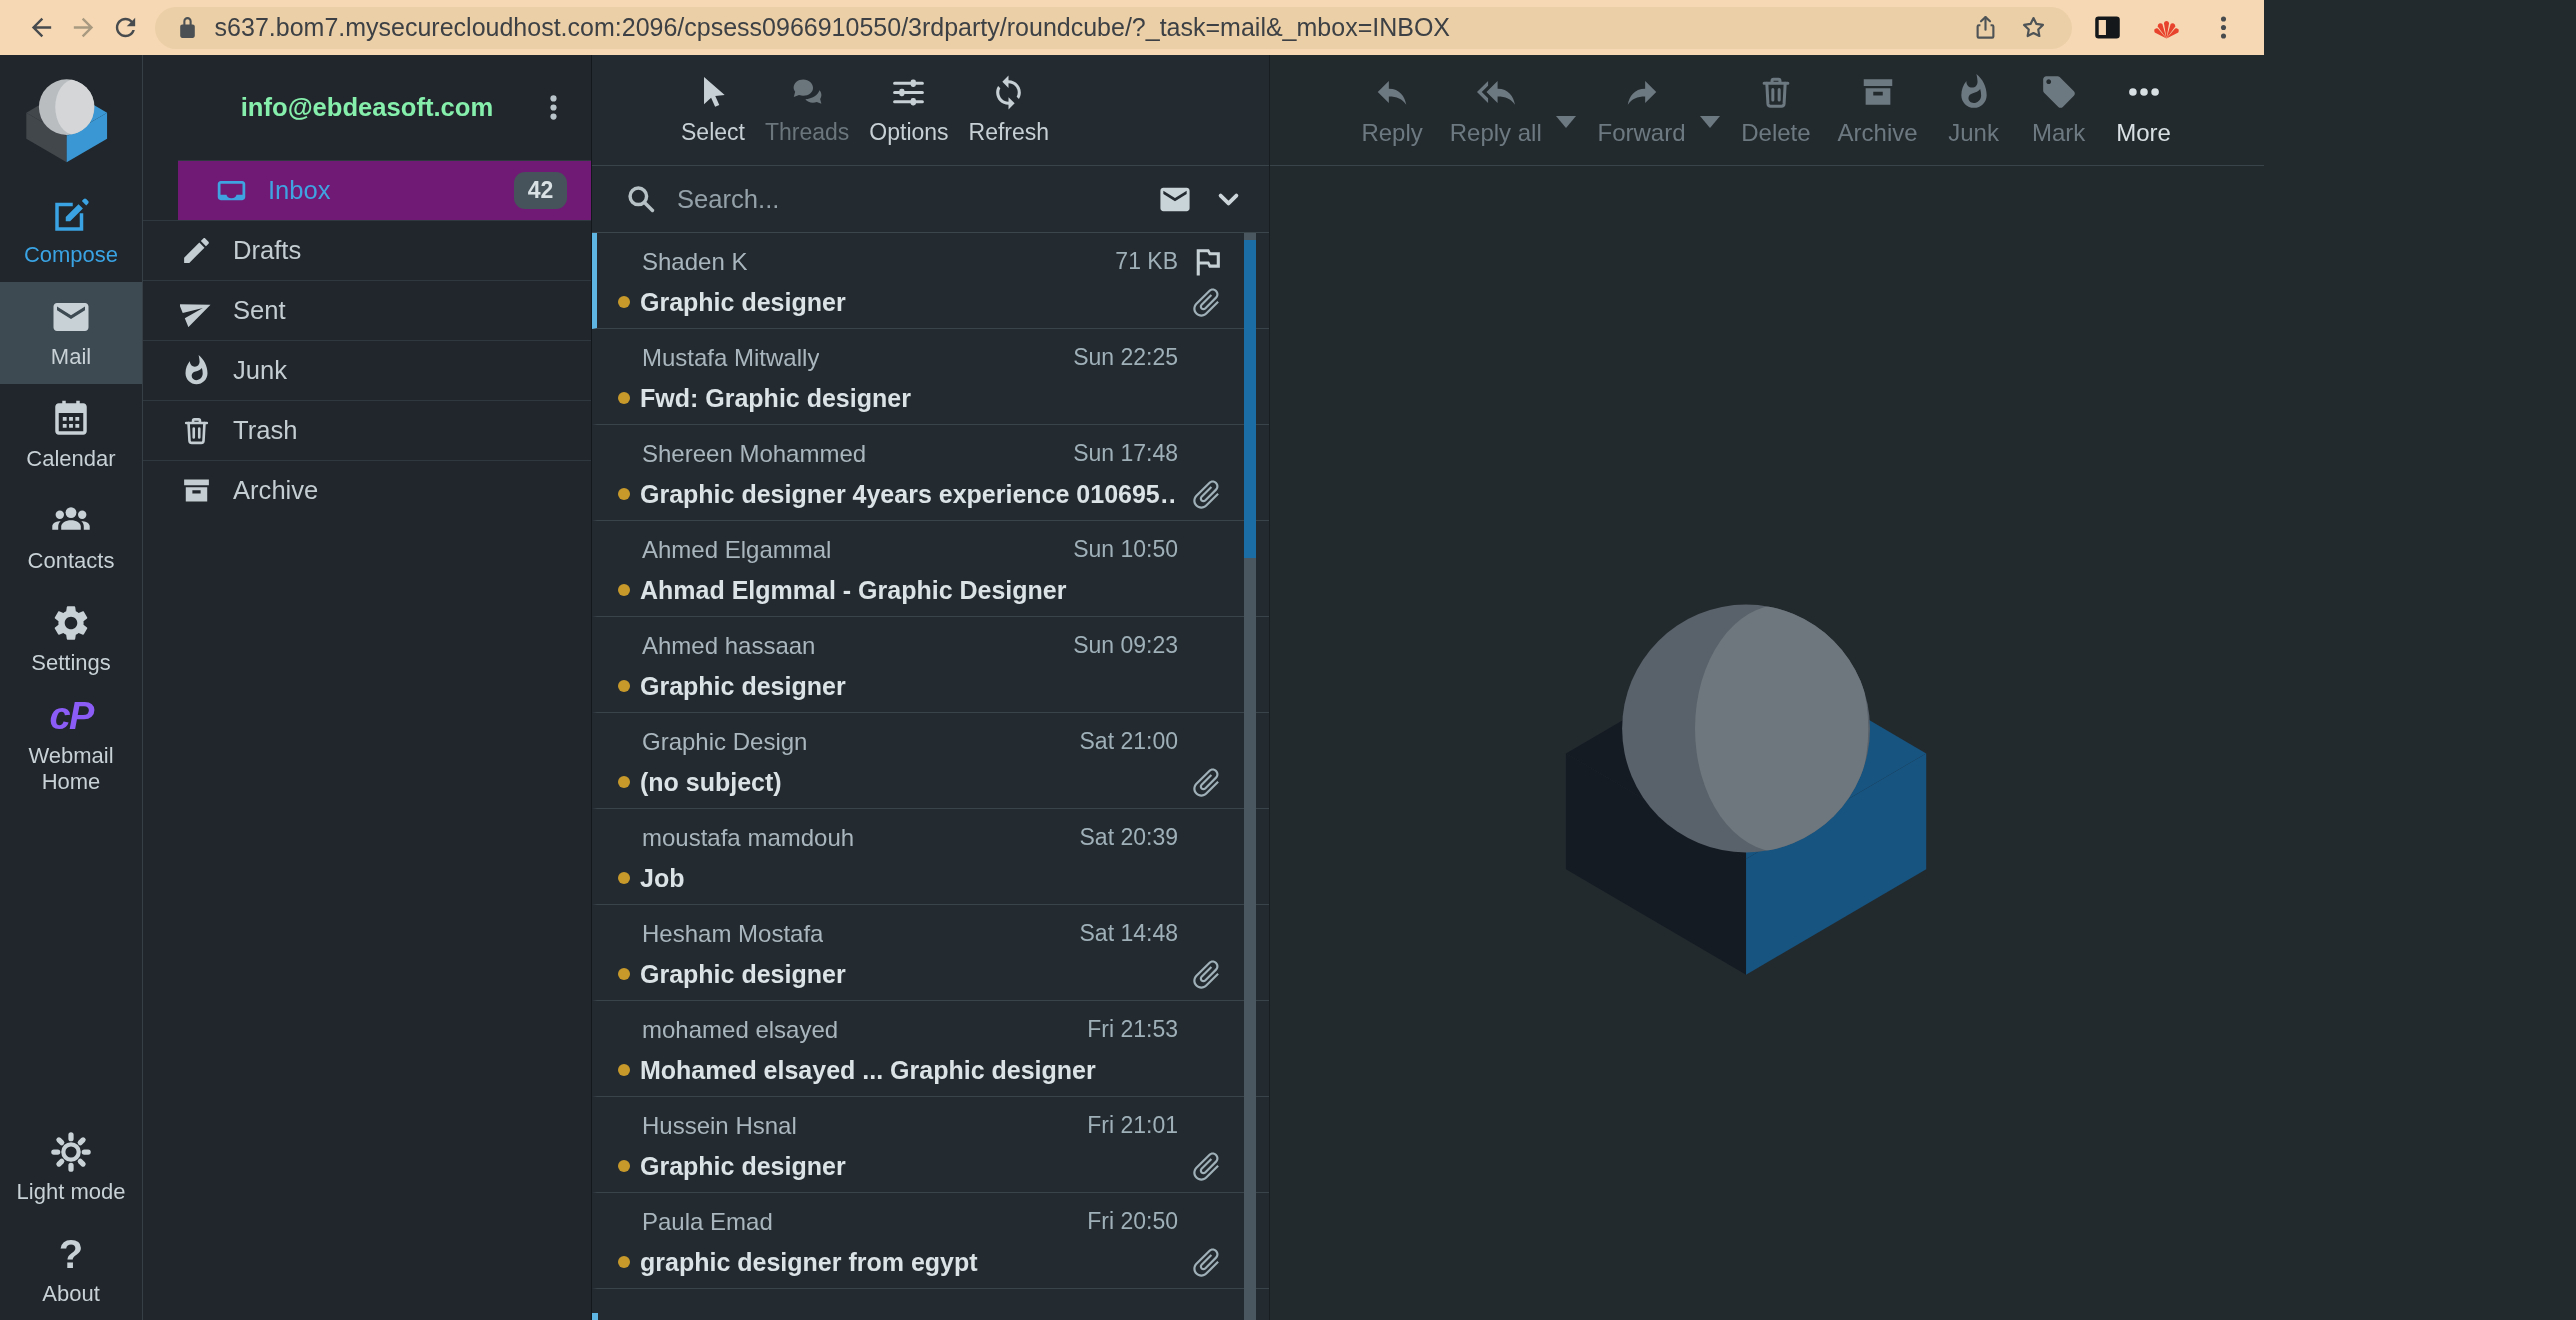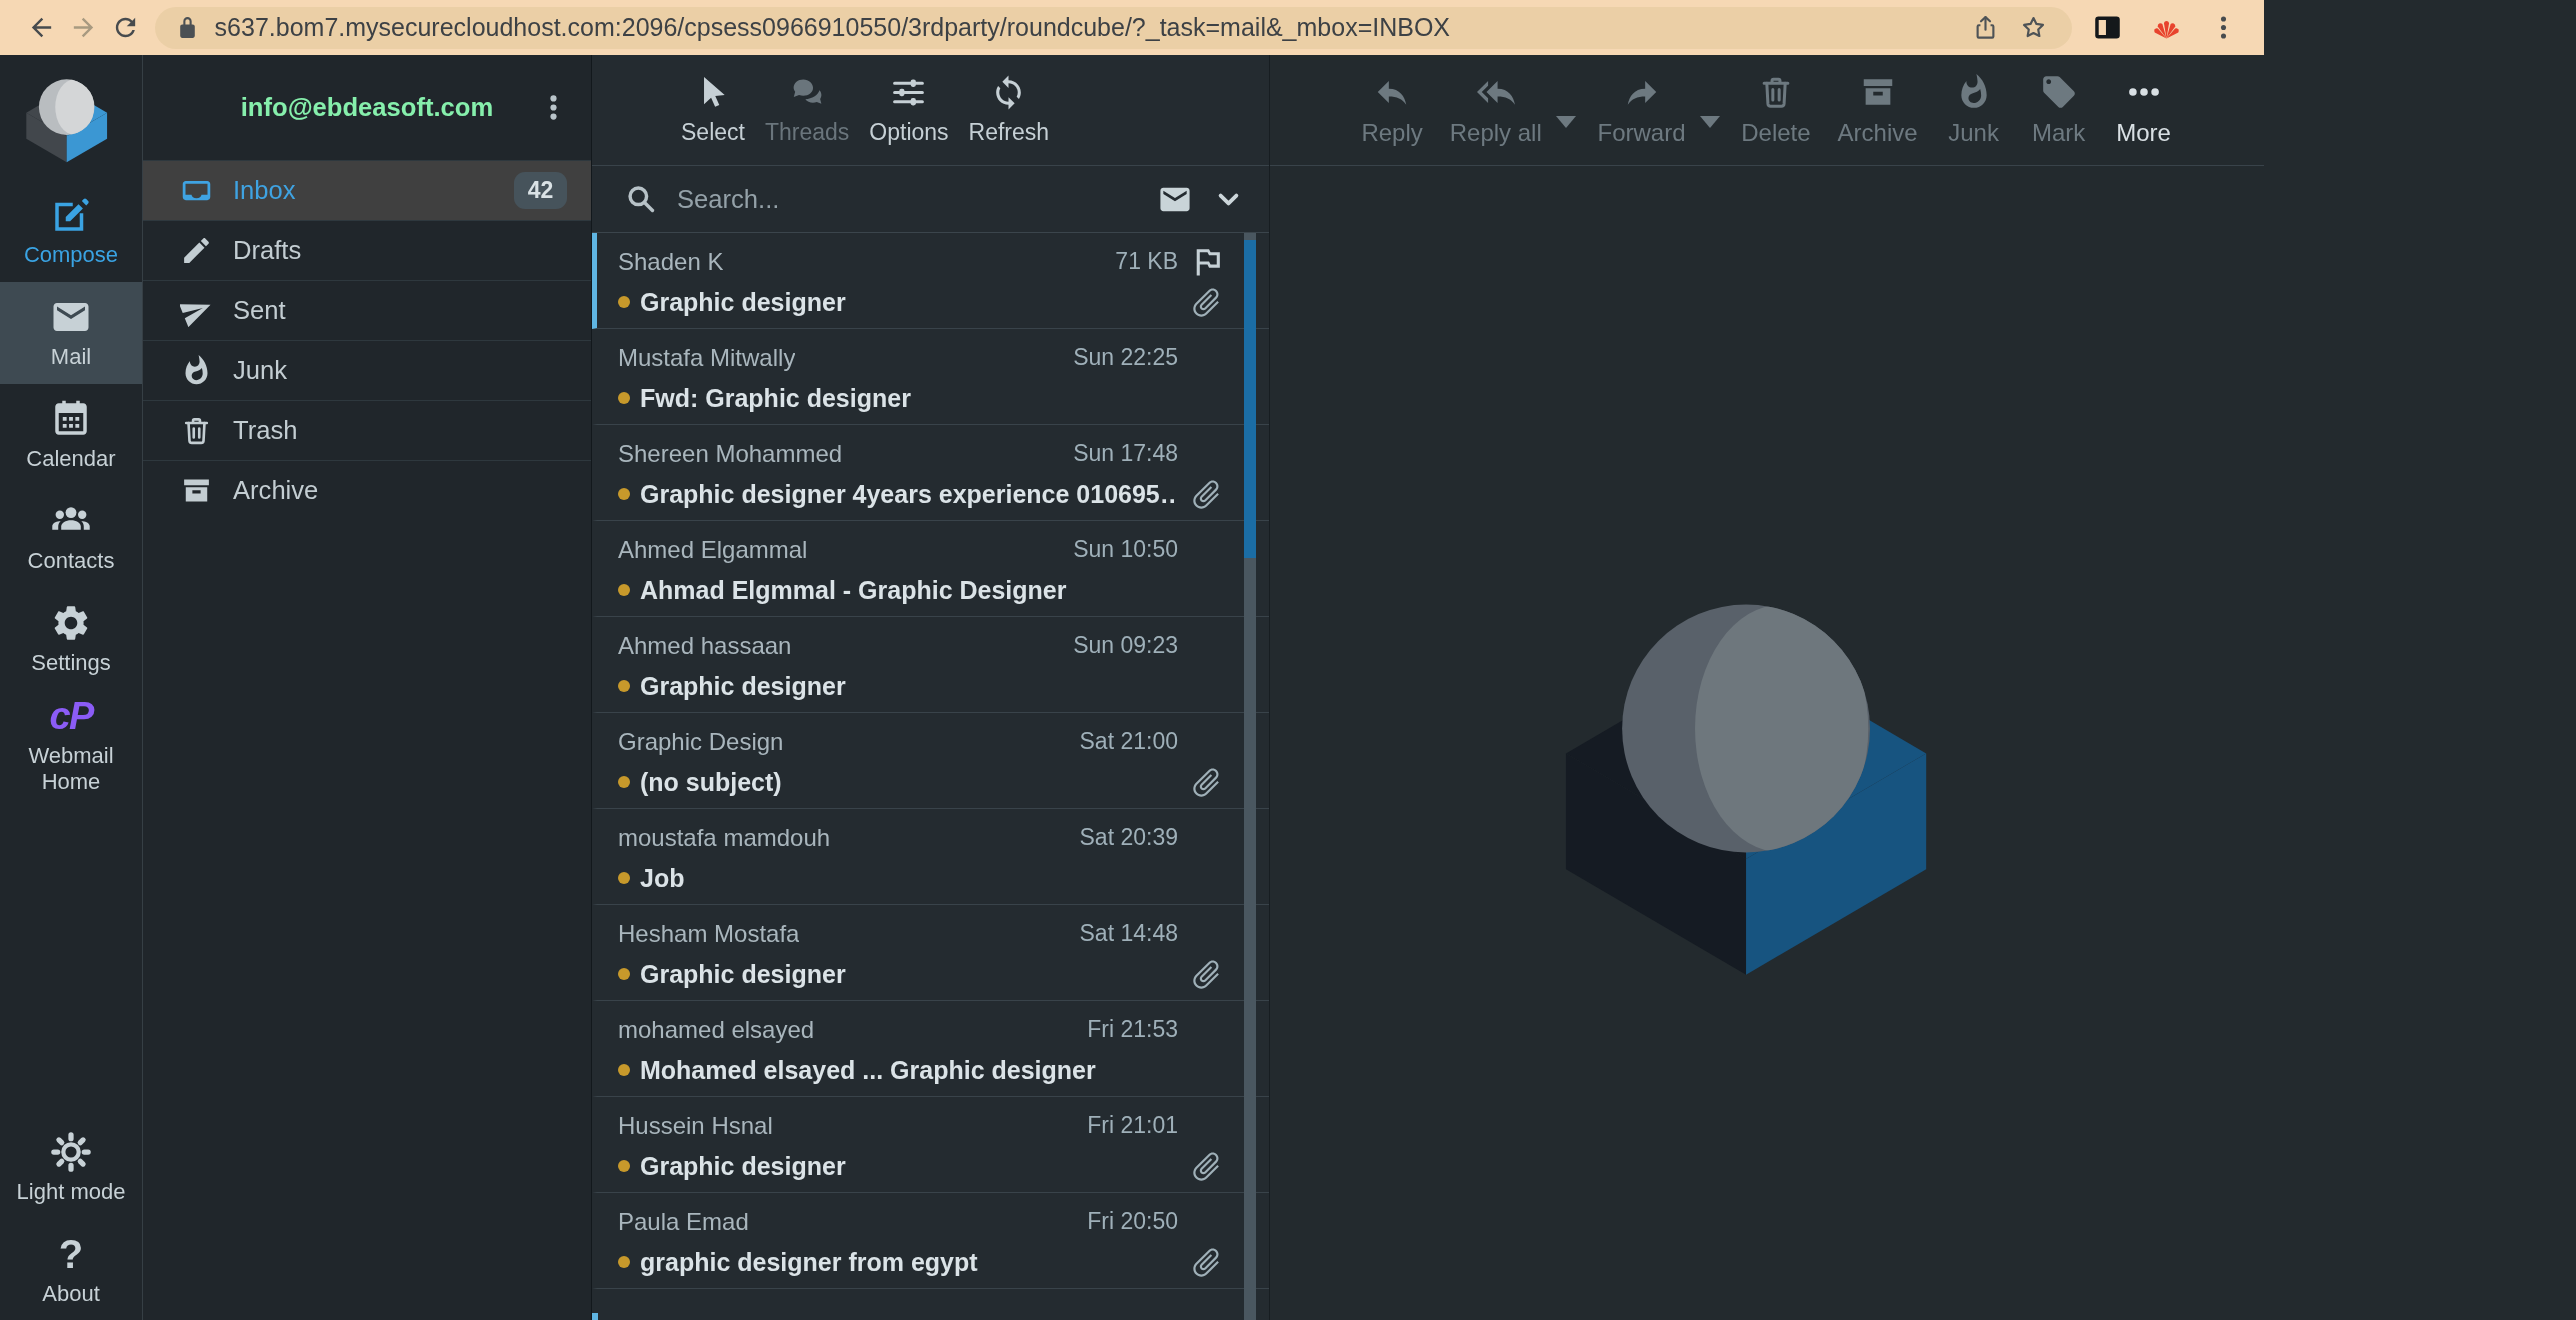--- a/index.html
+++ b/index.html
@@ -45,21 +45,21 @@
   .folders { width:449px; flex:none; background:#20262b; border-right:1.8px solid #12181c; display:flex; flex-direction:column; }
   .folders-header { height:105px; flex:none; display:flex; align-items:center; justify-content:center; position:relative; }
   .account-name { color:#86efac; font-size:25.6px; font-weight:700; }
   .folders-kebab { position:absolute; right:18px; top:50%; transform:translateY(-50%); width:40px; height:51px;
                    display:flex; align-items:center; justify-content:center; color:#b9c4ca; cursor:pointer; }
   .folders-kebab svg { width:31px; height:40px; }
   .folder-row { height:60px; flex:none; display:flex; align-items:center; padding:0 24px 0 37px; gap:20px;
                 border-top:0.9px solid #2e383e; color:#c3cdd2; cursor:pointer; }
   .folder-row .ic { display:flex; color:#c3cdd2; } .folder-row .ic svg { width:33px; height:33px; }
   .folder-row .folder-label { font-size:25.6px; }
-  .folder-row.selected { background:#404040; }
+  .folder-row.selected { background:#701a75;margin-left:35px; }
   .folder-row.selected .folder-label, .folder-row.selected .ic { color:#3fa3e2; }
   .folder-badge { margin-left:auto; background:#46535b; color:#dae2e5; font-size:23px; font-weight:700;
                   padding:4.6px 13.7px; border-radius:11px; }
 
   
   .list { width:678px; flex:none; background:#242b30; border-right:1.8px solid #171d21; display:flex; flex-direction:column; position:relative; }
   .list-toolbar { height:111px; flex:none; display:flex; align-items:center; padding-left:79px; border-bottom:0.9px solid #39434a; }
   .lt-item { display:flex; flex-direction:column; align-items:center; gap:4.6px; padding:0 10px; color:#c6d0d5; cursor:pointer; }
   .lt-item svg { width:37px; height:37px; }
   .lt-item .lt-label { font-size:23px; }
@@ -70,21 +70,21 @@
   .search-ic { color:#b7c2c7; display:flex; } .search-ic svg { width:32px; height:32px; }
   .search-placeholder { flex:1; font-size:25.6px; color:#94a1a8; margin-left:20px; }
   .scope-btn { display:flex; color:#c9d4d8; cursor:pointer; } .scope-btn svg { width:40px; height:35px; }
   .search-chevron { display:flex; color:#ccd6da; margin-left:20px; cursor:pointer; } .search-chevron svg { width:27px; height:27px; }
 
   .rows { flex:1; position:relative; overflow:hidden; }
   .msg-row { height:96px; border-bottom:0.9px solid #39434a; border-left:5.5px solid transparent;
              padding:10px 40px 0 11px; display:flex; flex-direction:column; gap:3.7px; cursor:pointer; }
   .msg-row.focused { border-left-color:#5fb5e2; }
   .msg-line { display:flex; align-items:center; height:37px; min-width:0; }
-  .msg-sender { font-size:24px; color:#a9b6bd; margin-left:10px; white-space:nowrap; overflow:hidden; }
+  .msg-sender { font-size:24px; color:#a9b6bd; margin-left:34px; white-space:nowrap; overflow:hidden; }
   .msg-date { margin-left:auto; font-size:23px; color:#9fb0b9; white-space:nowrap; padding-left:11px; }
   .tail-slot { width:40px; flex:none; margin-left:11px; display:flex; align-items:center; }
   .flag-ic { color:#c6d1d6; display:flex; } .flag-ic svg { width:37px; height:37px; }
   .clip-ic { color:#9fb0b8; display:flex; } .clip-ic svg { width:35px; height:35px; }
   .msg-dot { width:12px; height:12px; border-radius:50%; background:#c7992b; margin-left:10px; flex:none; }
   .msg-subject { font-size:25px; font-weight:700; color:#dbe3e7; margin-left:10px; white-space:nowrap; overflow:hidden; }
   .scroll-track { position:absolute; top:0; right:12.8px; bottom:0; width:12px; background:#4a5760; }
   .scroll-thumb { position:absolute; right:12.8px; top:7.3px; width:12px; height:318px; background:#1b6da5; cursor:pointer; }
   .next-focus-sliver { position:absolute; left:0; bottom:0; width:5.5px; height:8.2px; background:#5fb5e2; }
 

